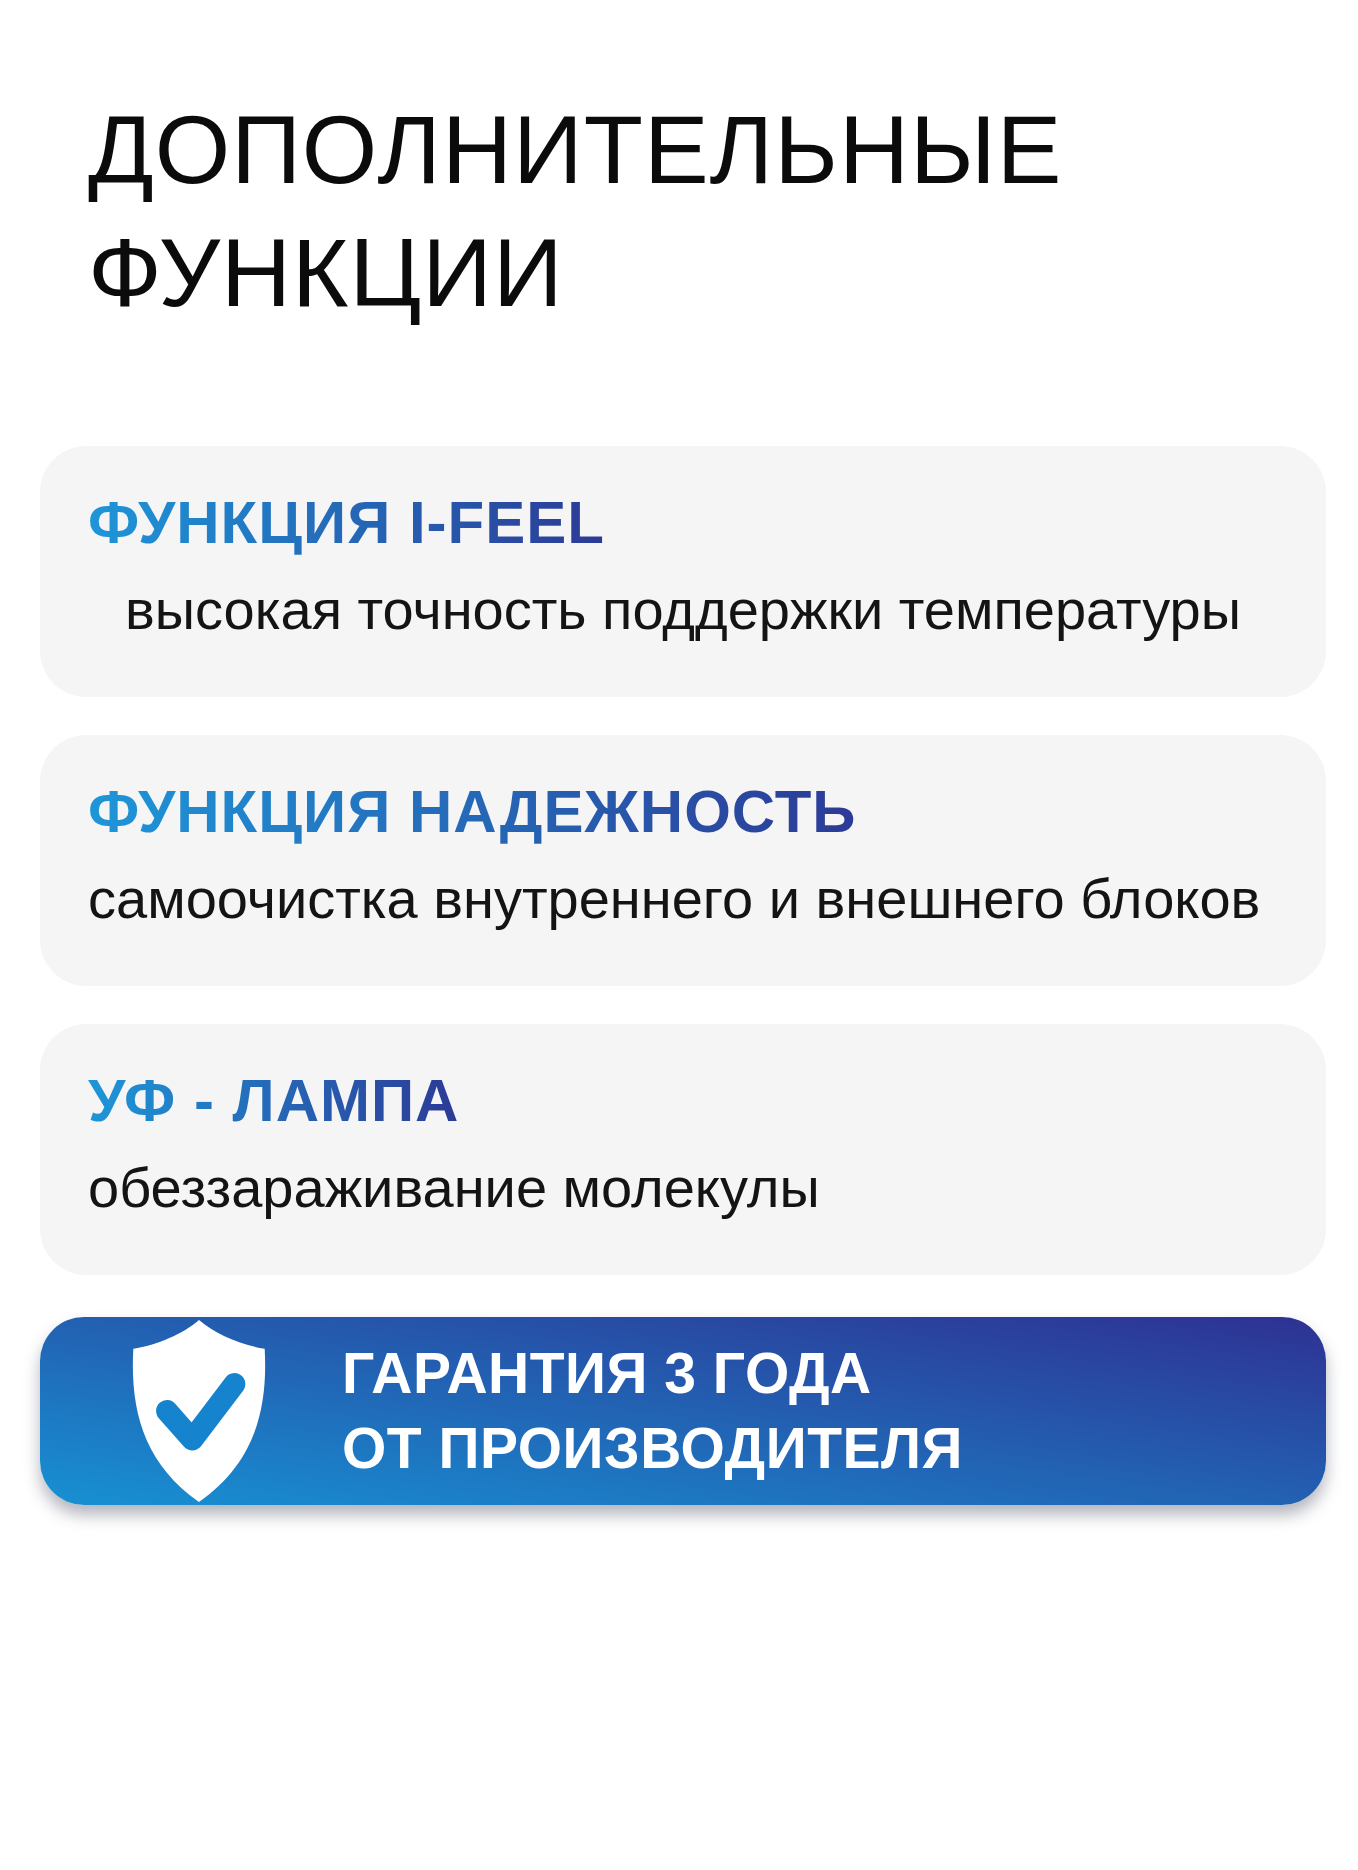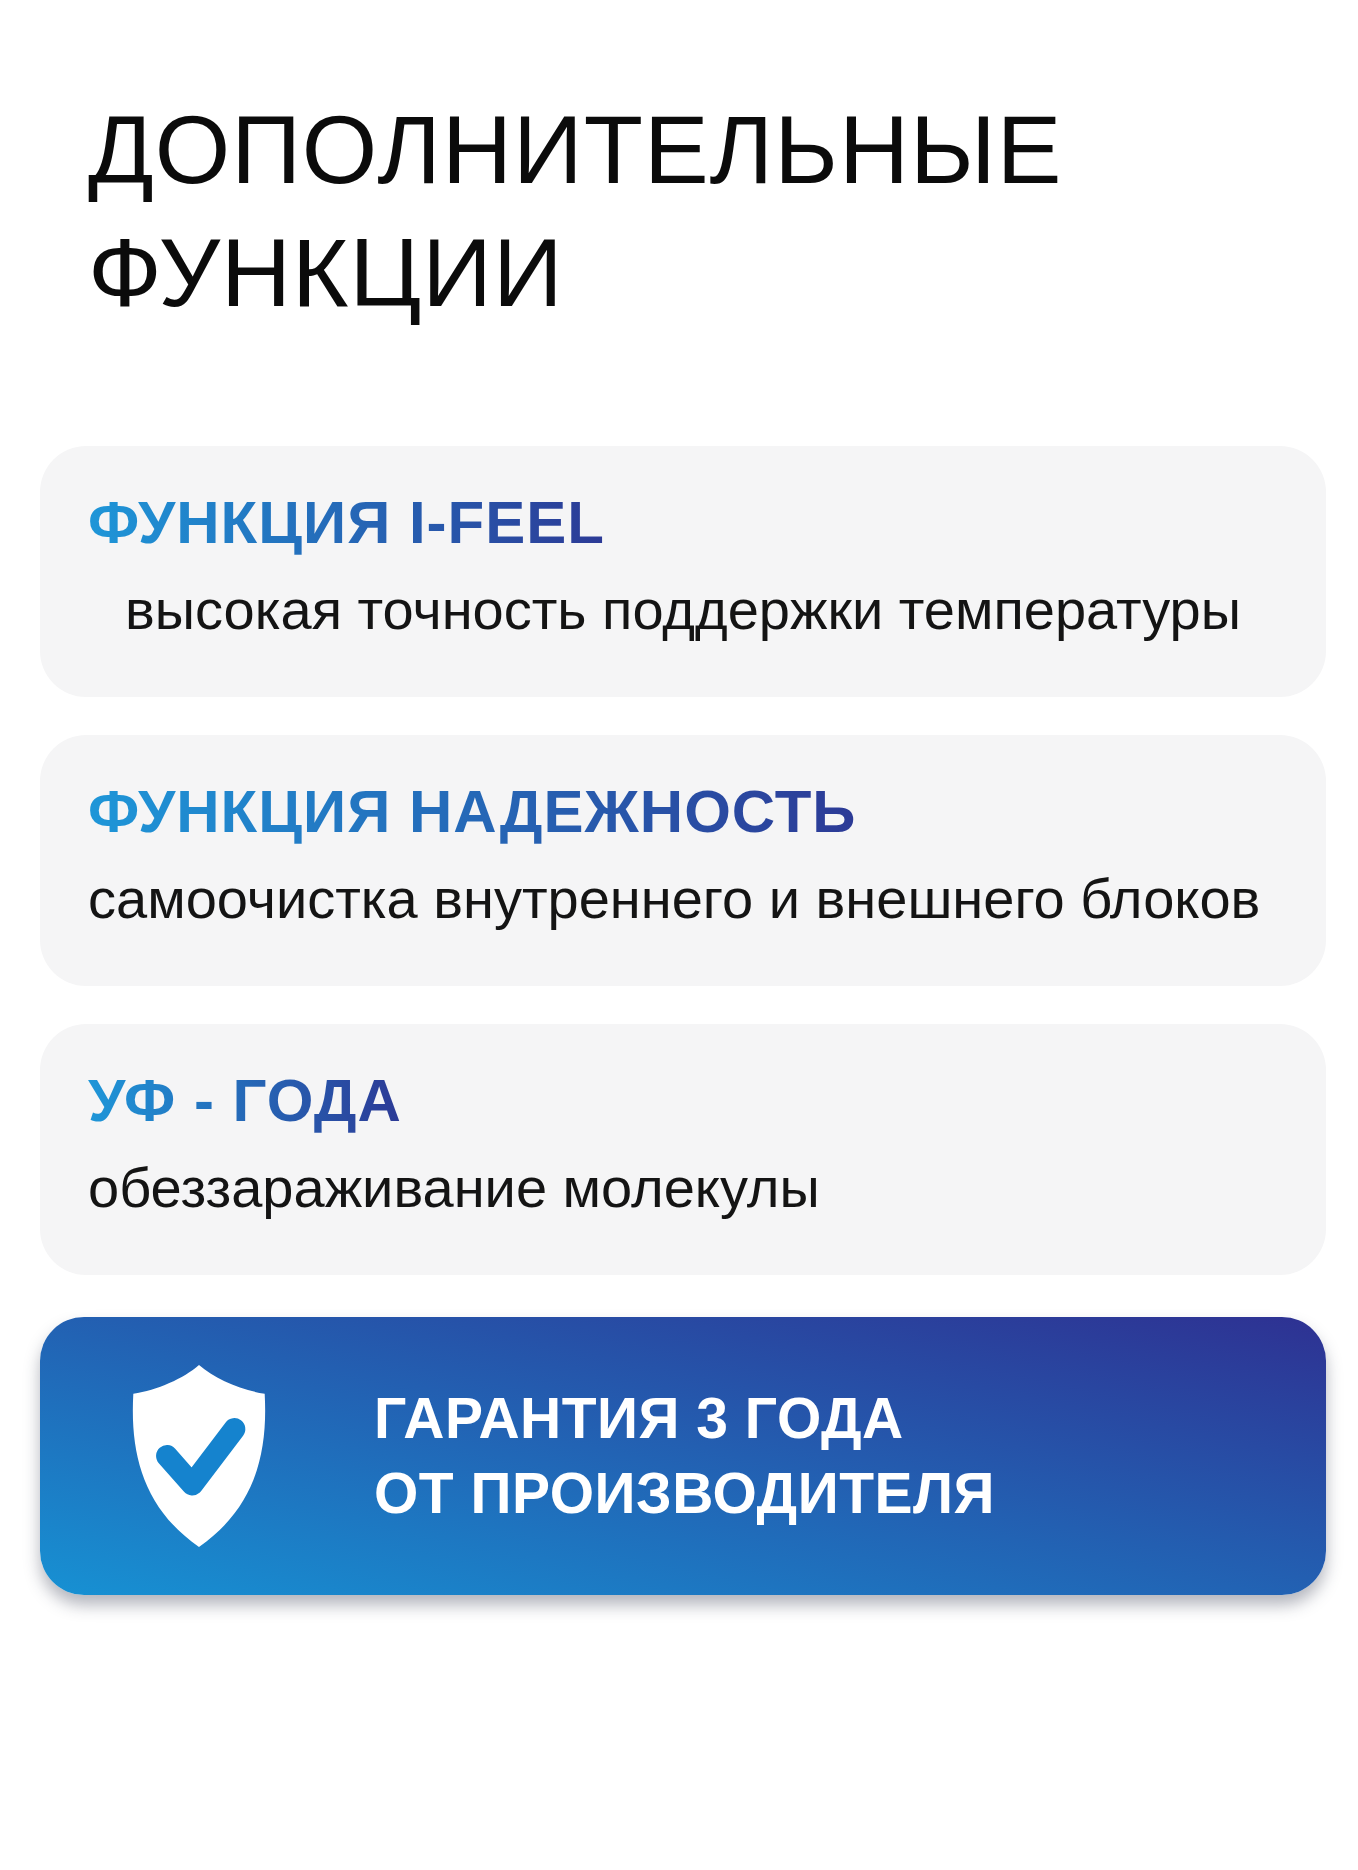--- a/index.html
+++ b/index.html
@@ -49,28 +49,28 @@
   }
   .card-subtitle{
     margin-top:18px;
     font-size:56px;
     font-weight:400;
     line-height:1.25;
     color:var(--subtitle-text);
   }
   .banner{
     margin-top:42px;
-    height:278px;
+    height:188px;
     border-radius:44px;
     background:linear-gradient(to right top,var(--banner-gradient-start) 0%,var(--banner-gradient-end) 100%);
     box-shadow:0 10px 16px rgba(40,45,70,0.35);
     display:flex;
     align-items:center;
     padding:0 40px 0 74px;
-    gap:90px;
+    gap:58px;
   }
   .shield-icon svg{display:block;width:170px;height:192px;}
   .check-path{stroke:var(--check-mark-blue);}
   .banner-text{
     color:var(--banner-text);
     font-size:57px;
     font-weight:800;
     letter-spacing:0.5px;
     line-height:1.33;
   }
@@ -87,21 +87,21 @@
     <div class="card-title">ФУНКЦИЯ I-FEEL</div>
     <div class="card-subtitle">высокая точность поддержки температуры</div>
   </div>
 
   <div class="card">
     <div class="card-title">ФУНКЦИЯ НАДЕЖНОСТЬ</div>
     <div class="card-subtitle">самоочистка внутреннего и внешнего блоков</div>
   </div>
 
   <div class="card">
-    <div class="card-title">УФ - ГОДА</div>
+    <div class="card-title">УФ - ЛАМПА</div>
     <div class="card-subtitle">обеззараживание молекулы</div>
   </div>
 
 
   <div class="banner">
     <span class="shield-icon">
       <svg viewBox="0 0 100 114" xmlns="http://www.w3.org/2000/svg" aria-hidden="true">
         <path d="M50 3
                  C 41 11, 25 18, 11 20
                  C 9 56, 17 88, 50 111

